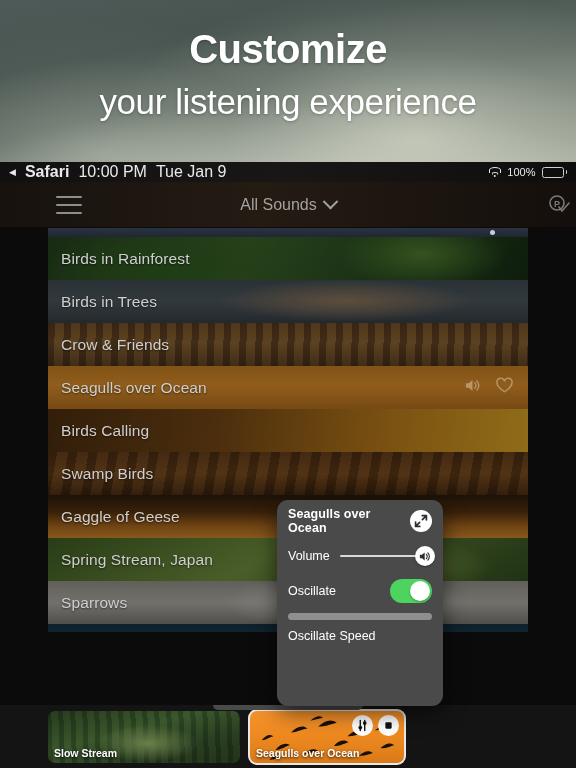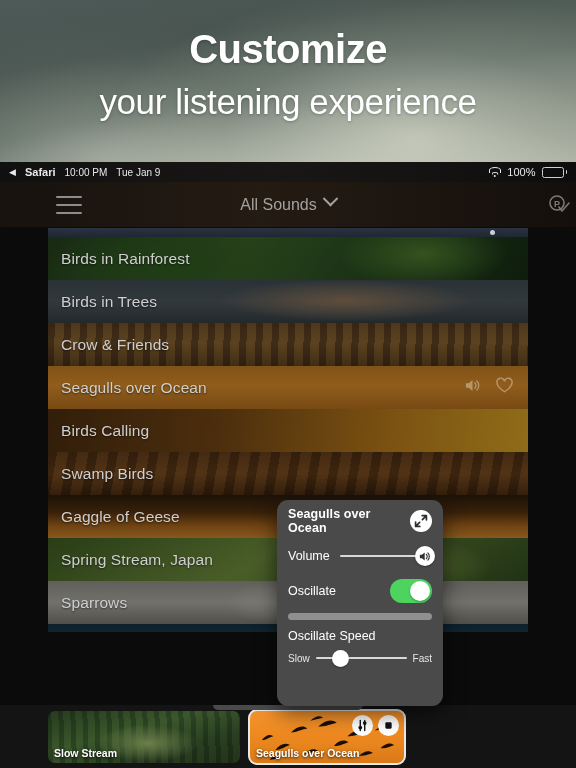--- a/index.html
+++ b/index.html
@@ -47,22 +47,22 @@
   
   #statusbar {
     position: absolute; left: 0; top: 0; width: 576px; height: 20px;
     display: flex; align-items: center;
     color: #e9e9e9; font-size: 11px;
     background: linear-gradient(90deg,#111010 0%, #191716 50%, #0e0d0d 100%);
     padding: 0 9px;
   }
   .sb-left { display:flex; align-items:center; gap:9px; }
   .sb-back { font-size: 9px; line-height:1; color:#e9e9e9; }
-  .sb-app { font-weight: bold; font-size: 11px; }
-  .sb-time, .sb-date { font-size: 10px; }
+  .sb-app { font-weight: bold; font-size: 16px; }
+  .sb-time, .sb-date { font-size: 16px; }
   .sb-right { margin-left:auto; display:flex; align-items:center; gap:6px; }
   .wifi-icon { width:13px; height:10px; position:relative; display:inline-block; }
   .wifi-icon i {
     position:absolute; left:50%; bottom:0; transform:translateX(-50%);
     border:1.5px solid #e9e9e9; border-bottom:none; border-radius:50% 50% 0 0;
   }
   .wifi-icon i:nth-child(1){ width:12px; height:6px; bottom:4px; }
   .wifi-icon i:nth-child(2){ width:7px; height:3.5px; bottom:2px; }
   .wifi-icon i:nth-child(3){ width:2.5px; height:2.5px; bottom:0; background:#e9e9e9; border:none; border-radius:50%; }
   .batt { display:flex; align-items:center; gap:2px; }
@@ -71,21 +71,21 @@
   .batt-cap { width:1.5px; height:4px; background:#cfcfcf; border-radius:0 1px 1px 0; }
 
   
   #navbar {
     position:absolute; left:0; top:20px; width:576px; height:45px;
     background: linear-gradient(90deg,#17120e 0%, #241b13 45%, #140f0c 100%);
     display:flex; align-items:center;
   }
   .hamburger { position:absolute; left:56px; width:26px; height:18px; display:flex; flex-direction:column; justify-content:space-between; cursor:pointer; }
   .hamburger span { display:block; height:2px; background:#8d8d8d; border-radius:1px; }
-  .nav-title { position:absolute; left:0; right:0; text-align:center; color:#a3a19e; font-size:16px; display:flex; align-items:flex-start; justify-content:center; gap:8px; }
+  .nav-title { position:absolute; left:0; right:0; text-align:center; color:#a3a19e; font-size:16px; display:flex; align-items:center; justify-content:center; gap:8px; }
   .chev { width:11px; height:11px; border-right:2px solid #a3a19e; border-bottom:2px solid #a3a19e; transform: rotate(45deg) translate(-2px,-2px); }
   .nav-right { position:absolute; right:2px; width:30px; height:30px; display:flex; align-items:center; justify-content:center; opacity:.55; }
   .nav-right svg { display:block; }
 
   
   #list {
     position:absolute; left:48px; top:66px; width:480px; height:404px;
     overflow:hidden; background:#0f766e;
   }
   .list-top-strip { position:absolute; left:0; top:0; width:480px; height:9px;
@@ -337,28 +337,20 @@
             <span class="tk"></span>
           </span>
       </div>
 
       <div class="progress">
         <span class="fill" style="width: 31%;"></span>
       </div>
 
       <div class="pop-sub">Oscillate Speed</div>
 
-      <div class="speed-row">
-        <span class="speed-lab">Slow</span>
-        <span class="speed-slider">
-          <span class="track"></span>
-          <span class="knob" style="left: calc(27% - 8px);"></span>
-        </span>
-        <span class="speed-lab">Fast</span>
-      </div>
     </div>
 
     <div id="bottombar">
       <div class="notch"></div>
 
       <div class="thumb" id="thumb-stream">
         <span class="tlabel">Slow Stream</span>
       </div>
 
       <div class="thumb" id="thumb-seagulls">

